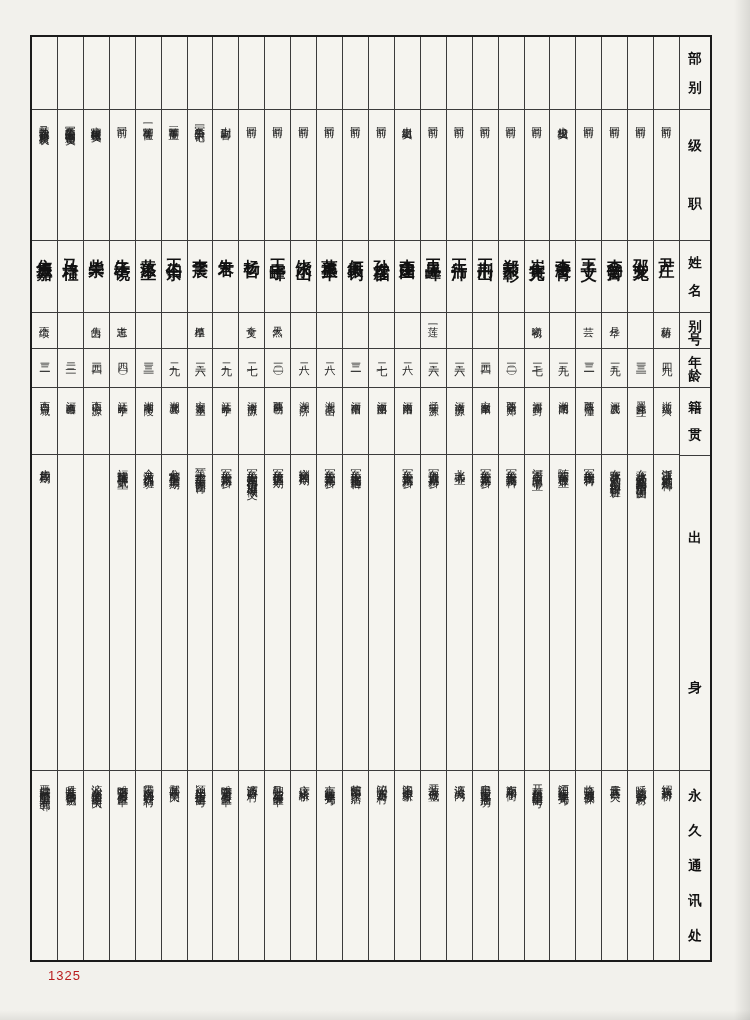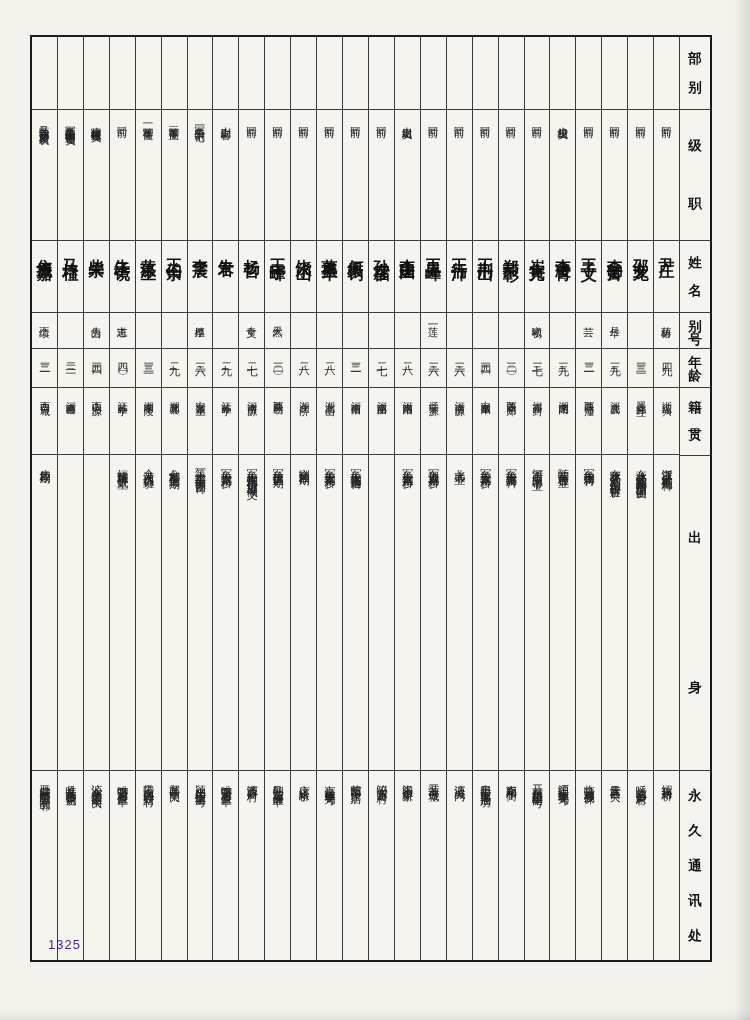--- a/index.html
+++ b/index.html
@@ -56,22 +56,22 @@
   .r-addr .vtext{font-size:11px;letter-spacing:1.5px;}
   
   .hcell{
     box-sizing:border-box;border-bottom:1px solid #3b3b3b;
     display:flex;flex-direction:column;align-items:center;justify-content:space-around;
     padding:7px 0;
   }
   .hcol .hcell:last-child{border-bottom:none;}
   .hchar{font-size:13.5px;font-weight:600;color:#111;line-height:1;}
   .page-number{
-    position:absolute;left:48px;top:937px;
-    font-size:13px;letter-spacing:1px;color:#4c1d95;
+    position:absolute;left:48px;top:968px;
+    font-size:13px;letter-spacing:1px;color:#b91c1c;
   }
 </style>
 </head>
 <body>
 
 <div class="registry">
     <div class="col">
       <div class="cell r-unit"></div>
       <div class="cell r-rank">
         <span class="vtext">马匹管教所少校所长</span>

